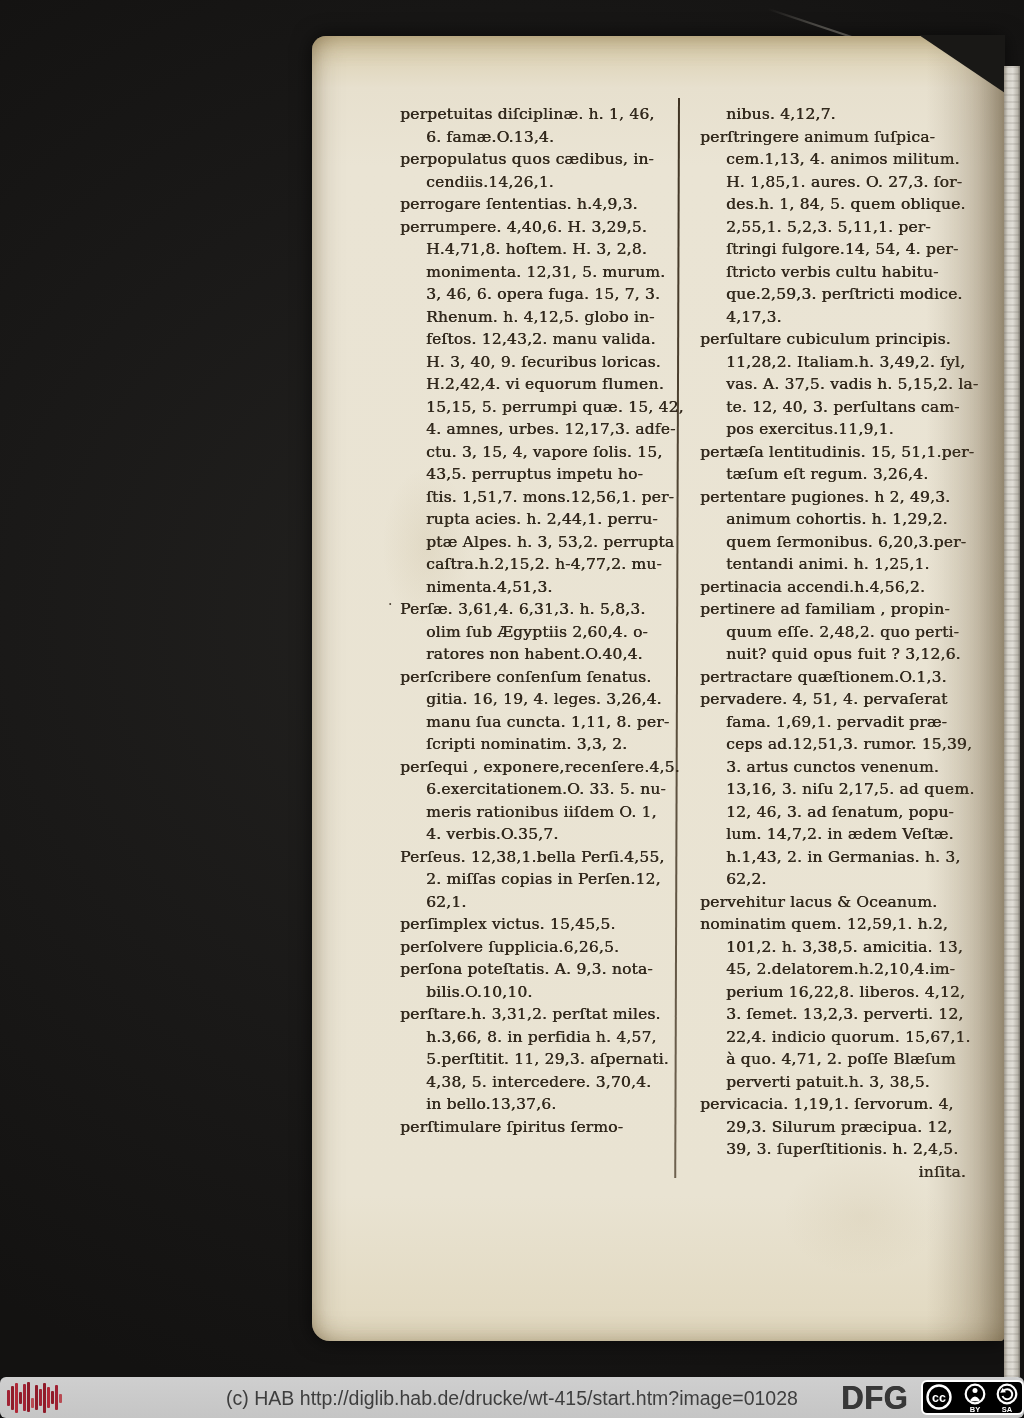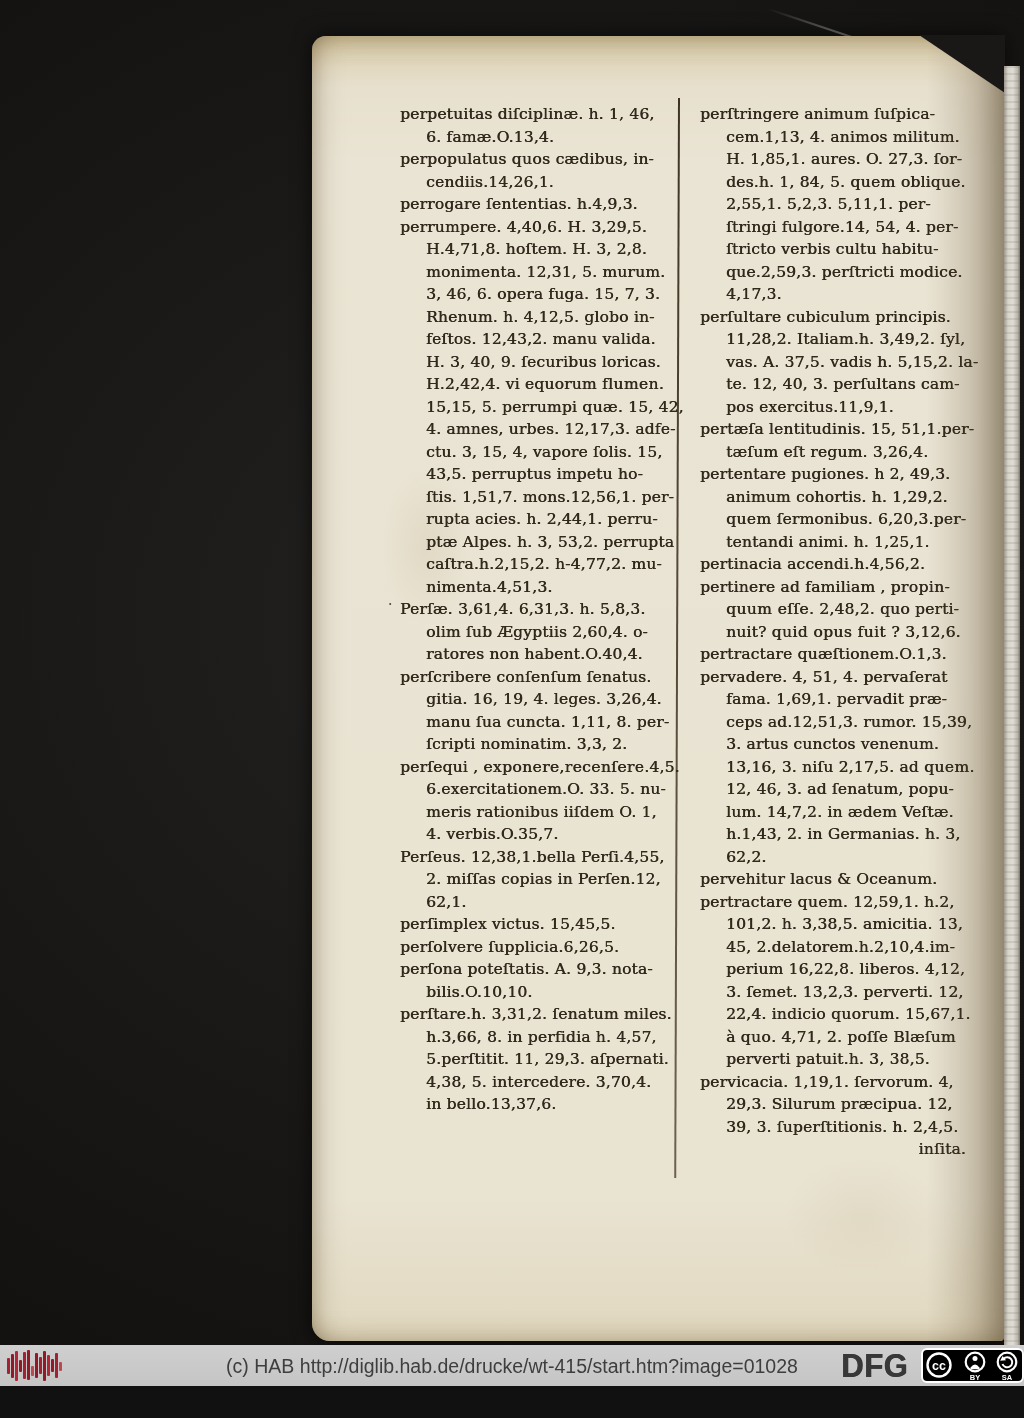--- a/index.html
+++ b/index.html
@@ -62,22 +62,23 @@
     content:"";position:absolute;inset:0;
     background:repeating-linear-gradient(180deg,rgba(105,100,92,.16) 0 2px,rgba(0,0,0,0) 2px 7px);
   }
   .streak{
     position:absolute;left:768px;top:8px;width:252px;height:2px;
     background:linear-gradient(90deg,rgba(0,0,0,0),rgba(215,210,198,.45) 30%,rgba(232,228,216,.6));
     transform:rotate(18.5deg);transform-origin:0 50%;
   }
   
   .footer{
-    position:absolute;left:0;top:1345px;width:1024px;height:41px;
+    position:absolute;left:0;top:1377px;width:1024px;height:41px;
     background:linear-gradient(180deg,#cfcfcf,#c5c5c5);
+    border-radius:6px;
   }
   .barcode{position:absolute;left:7px;top:4px;height:33px;display:flex;gap:1px;align-items:flex-start;}
   .bcbar{width:3px;border-radius:1px;}
   .copyright{
     position:absolute;left:50%;top:50%;transform:translate(-50%,-50%);
     font-size:19.5px;color:#3e3e3e;white-space:nowrap;
   }
   .dfg{
     position:absolute;right:116px;top:0;height:41px;line-height:41px;
     font-size:31px;font-weight:bold;color:#383838;letter-spacing:.5px;
@@ -134,30 +135,32 @@
         <div class="line ind"><span>6.exercitationem.O. 33. 5. nu-</span></div>
         <div class="line ind"><span>meris rationibus iiſdem O. 1,</span></div>
         <div class="line ind"><span>4. verbis.O.35,7.</span></div>
         <div class="line"><span>Perſeus. 12,38,1.bella Perſi.4,55,</span></div>
         <div class="line ind"><span>2. miſſas copias in Perſen.12,</span></div>
         <div class="line ind"><span>62,1.</span></div>
         <div class="line"><span>perſimplex victus. 15,45,5.</span></div>
         <div class="line"><span>perſolvere ſupplicia.6,26,5.</span></div>
         <div class="line"><span>perſona poteſtatis. A. 9,3. nota-</span></div>
         <div class="line ind"><span>bilis.O.10,10.</span></div>
-        <div class="line"><span>perſtare.h. 3,31,2. ſenatum miles.</span></div>
+        <div class="line"><span>perſtare.h. 3,31,2. perſtat miles.</span></div>
         <div class="line ind"><span>h.3,66, 8. in perfidia h. 4,57,</span></div>
         <div class="line ind"><span>5.perſtitit. 11, 29,3. aſpernati.</span></div>
         <div class="line ind"><span>4,38, 5. intercedere. 3,70,4.</span></div>
         <div class="line ind"><span>in bello.13,37,6.</span></div>
+        <div class="line"><span>perſtimulare  ſpiritus  ſermo-</span></div>
       </div>
 
     <div class="divider"></div>
 
     <div class="col col-right" id="col-right">
+        <div class="line ind"><span>nibus. 4,12,7.</span></div>
         <div class="line"><span>perſtringere animum  ſuſpica-</span></div>
         <div class="line ind"><span>cem.1,13, 4. animos militum.</span></div>
         <div class="line ind"><span>H. 1,85,1. aures. O. 27,3. ſor-</span></div>
         <div class="line ind"><span>des.h. 1, 84, 5. </span><span class="it">quem</span><span> oblique.</span></div>
         <div class="line ind"><span>2,55,1.  5,2,3.  5,11,1. per-</span></div>
         <div class="line ind"><span>ſtringi fulgore.14, 54, 4. per-</span></div>
         <div class="line ind"><span>ſtricto verbis cultu habitu-</span></div>
         <div class="line ind"><span>que.2,59,3. perſtricti modice.</span></div>
         <div class="line ind"><span>4,17,3.</span></div>
         <div class="line"><span>perſultare cubiculum principis.</span></div>
@@ -179,21 +182,21 @@
         <div class="line"><span>pervadere. 4, 51, 4. pervaſerat</span></div>
         <div class="line ind"><span>fama. 1,69,1.  pervadit præ-</span></div>
         <div class="line ind"><span>ceps ad.12,51,3. rumor. 15,39,</span></div>
         <div class="line ind"><span>3. artus cunctos venenum.</span></div>
         <div class="line ind"><span>13,16, 3. niſu 2,17,5. ad </span><span class="it">quem</span><span>.</span></div>
         <div class="line ind"><span>12, 46, 3. ad ſenatum, popu-</span></div>
         <div class="line ind"><span>lum. 14,7,2. in ædem Veſtæ.</span></div>
         <div class="line ind"><span>h.1,43, 2. in Germanias. h. 3,</span></div>
         <div class="line ind"><span>62,2.</span></div>
         <div class="line"><span>pervehitur lacus &amp; Oceanum.</span></div>
-        <div class="line"><span>pertractare </span><span class="it">quem</span><span>. 12,59,1.  h.2,</span></div>
+        <div class="line"><span>nominatim </span><span class="it">quem</span><span>. 12,59,1.  h.2,</span></div>
         <div class="line ind"><span>101,2. h. 3,38,5. amicitia. 13,</span></div>
         <div class="line ind"><span>45, 2.delatorem.h.2,10,4.im-</span></div>
         <div class="line ind"><span>perium 16,22,8. liberos. 4,12,</span></div>
         <div class="line ind"><span>3. ſemet. 13,2,3. perverti. 12,</span></div>
         <div class="line ind"><span>22,4. indicio </span><span class="it">quorum</span><span>. 15,67,1.</span></div>
         <div class="line ind"><span>à </span><span class="it">quo</span><span>. 4,71, 2. poſſe Blæſum</span></div>
         <div class="line ind"><span>perverti patuit.h. 3, 38,5.</span></div>
         <div class="line"><span>pervicacia. 1,19,1. ſervorum. 4,</span></div>
         <div class="line ind"><span>29,3. Silurum præcipua. 12,</span></div>
         <div class="line ind"><span>39, 3. ſuperſtitionis. h. 2,4,5.</span></div>

